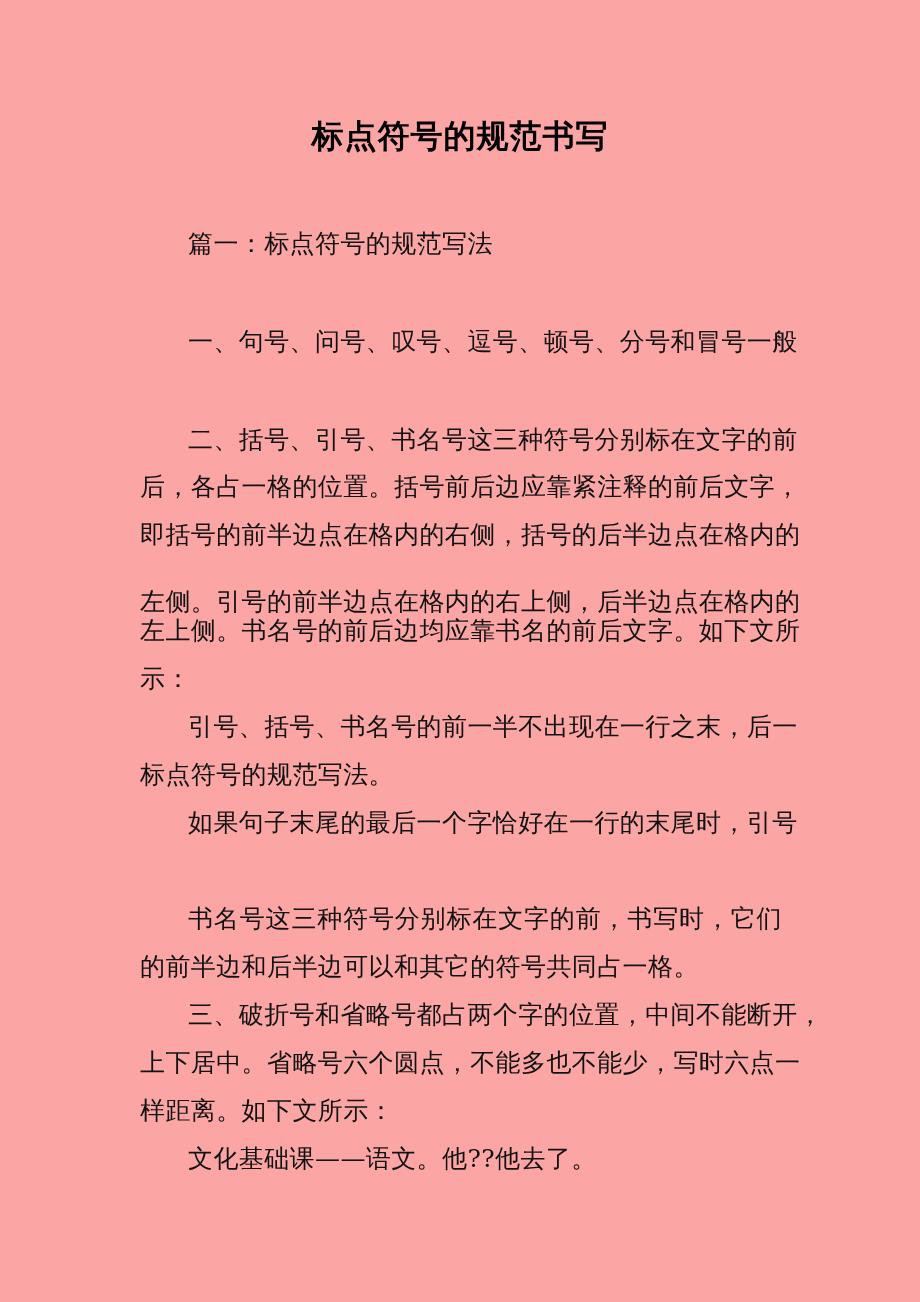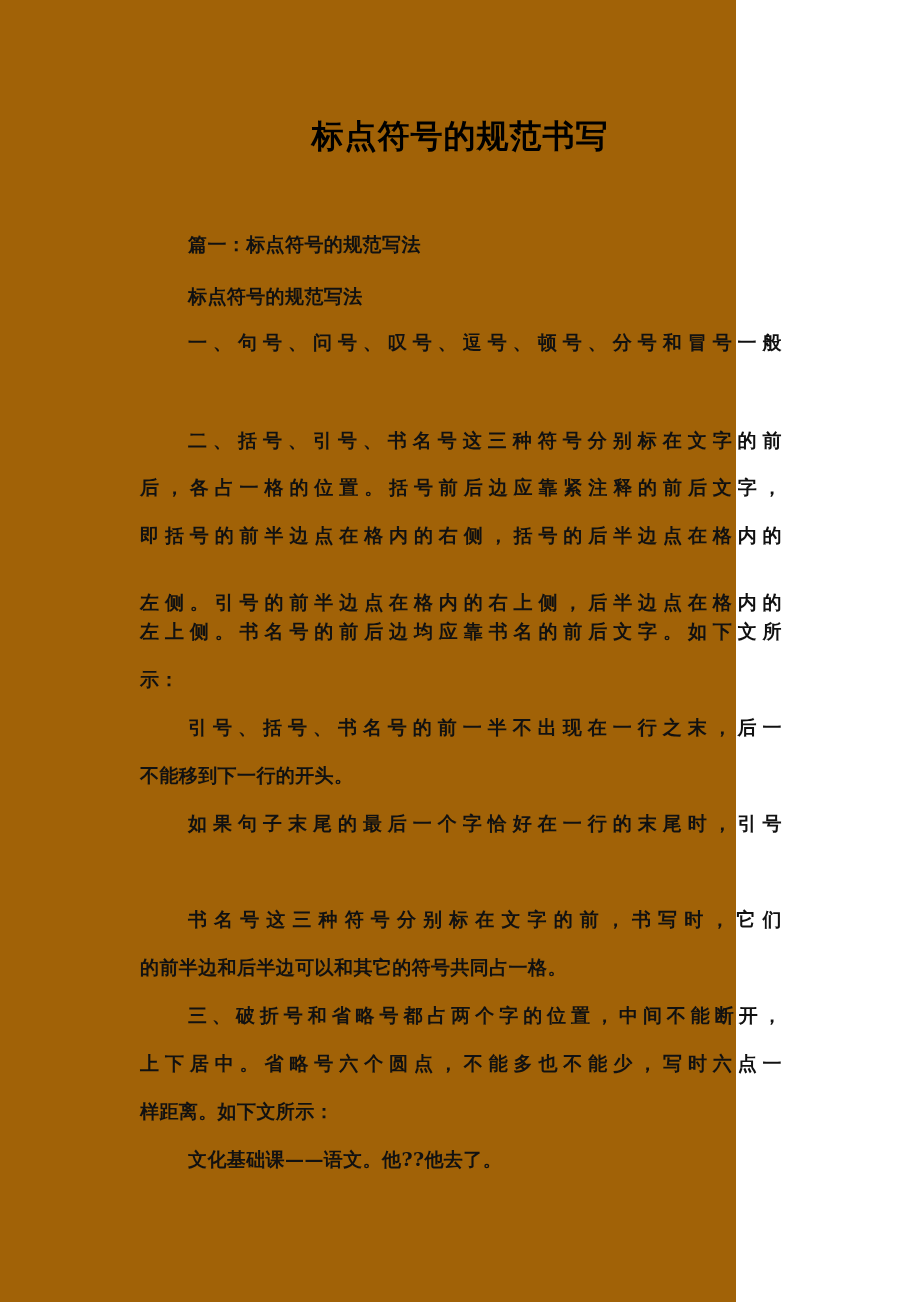--- a/index.html
+++ b/index.html
@@ -1,56 +1,55 @@
 <!DOCTYPE html>
 <html><head>
   <meta charset="utf-8">
   <style>
     html, body { margin: 0; padding: 0; background: #ffffff; }
     body {
       width: 920px; height: 1302px; position: relative; overflow: hidden;
       font-family: "DejaVu Serif", "Liberation Serif", serif;
       color: #111111;
     }
-    .page { position: absolute; left: 0; top: 0; width: 736px; height: 1302px; background: #a16207; }
+    .page { position: absolute; left: 0; top: 0; width: 920px; height: 1302px; background: #fca5a5; }
     .title {
       position: absolute; left: 0; top: 112px; width: 920px; text-align: center;
       font-family: "DejaVu Sans", "Liberation Sans", sans-serif;
       font-weight: bold; font-size: 32px; line-height: 48px; letter-spacing: 1px;
       color: #000;
     }
     .line {
       position: absolute; left: 140px; width: 642px;
-      font-size: 19px; line-height: 34px; white-space: nowrap;
+      font-size: 25px; line-height: 34px; white-space: nowrap;
       letter-spacing: 0.4px;
-      text-align: justify; text-align-last: justify; font-weight: bold;
+      text-align: justify; text-align-last: justify;
     }
     .line.last { text-align-last: left; }
     .line.indent { left: 188px; width: 594px; }
   </style>
 </head>
 <body>
 
 <div class="page">
   <div class="title">标点符号的规范书写</div>
 
   <div class="line indent last" style="top:227px">篇一：标点符号的规范写法</div>
-  <div class="line indent last" style="top:279px">标点符号的规范写法</div>
 
   <div class="line indent" style="top:325px">一、句号、问号、叹号、逗号、顿号、分号和冒号一般</div>
 
   <div class="line indent" style="top:423px">二、括号、引号、书名号这三种符号分别标在文字的前</div>
   <div class="line" style="top:518px">即括号的前半边点在格内的右侧，括号的后半边点在格内的</div>
   <div class="line" style="top:470px">后，各占一格的位置。括号前后边应靠紧注释的前后文字，</div>
   <div class="line" style="top:585px">左侧。引号的前半边点在格内的右上侧，后半边点在格内的</div>
   <div class="line" style="top:614px">左上侧。书名号的前后边均应靠书名的前后文字。如下文所</div>
   <div class="line last" style="top:662px">示：</div>
 
   <div class="line indent" style="top:710px">引号、括号、书名号的前一半不出现在一行之末，后一</div>
-  <div class="line last" style="top:758px">不能移到下一行的开头。</div>
+  <div class="line last" style="top:758px">标点符号的规范写法。</div>
 
   <div class="line indent" style="top:806px">如果句子末尾的最后一个字恰好在一行的末尾时，引号</div>
 
   <div class="line indent" style="top:902px">书名号这三种符号分别标在文字的前，书写时，它们</div>
   <div class="line last" style="top:950px">的前半边和后半边可以和其它的符号共同占一格。</div>
 
   <div class="line indent" style="top:998px">三、破折号和省略号都占两个字的位置，中间不能断开，</div>
   <div class="line" style="top:1046px">上下居中。省略号六个圆点，不能多也不能少，写时六点一</div>
   <div class="line last" style="top:1094px">样距离。如下文所示：</div>
 

